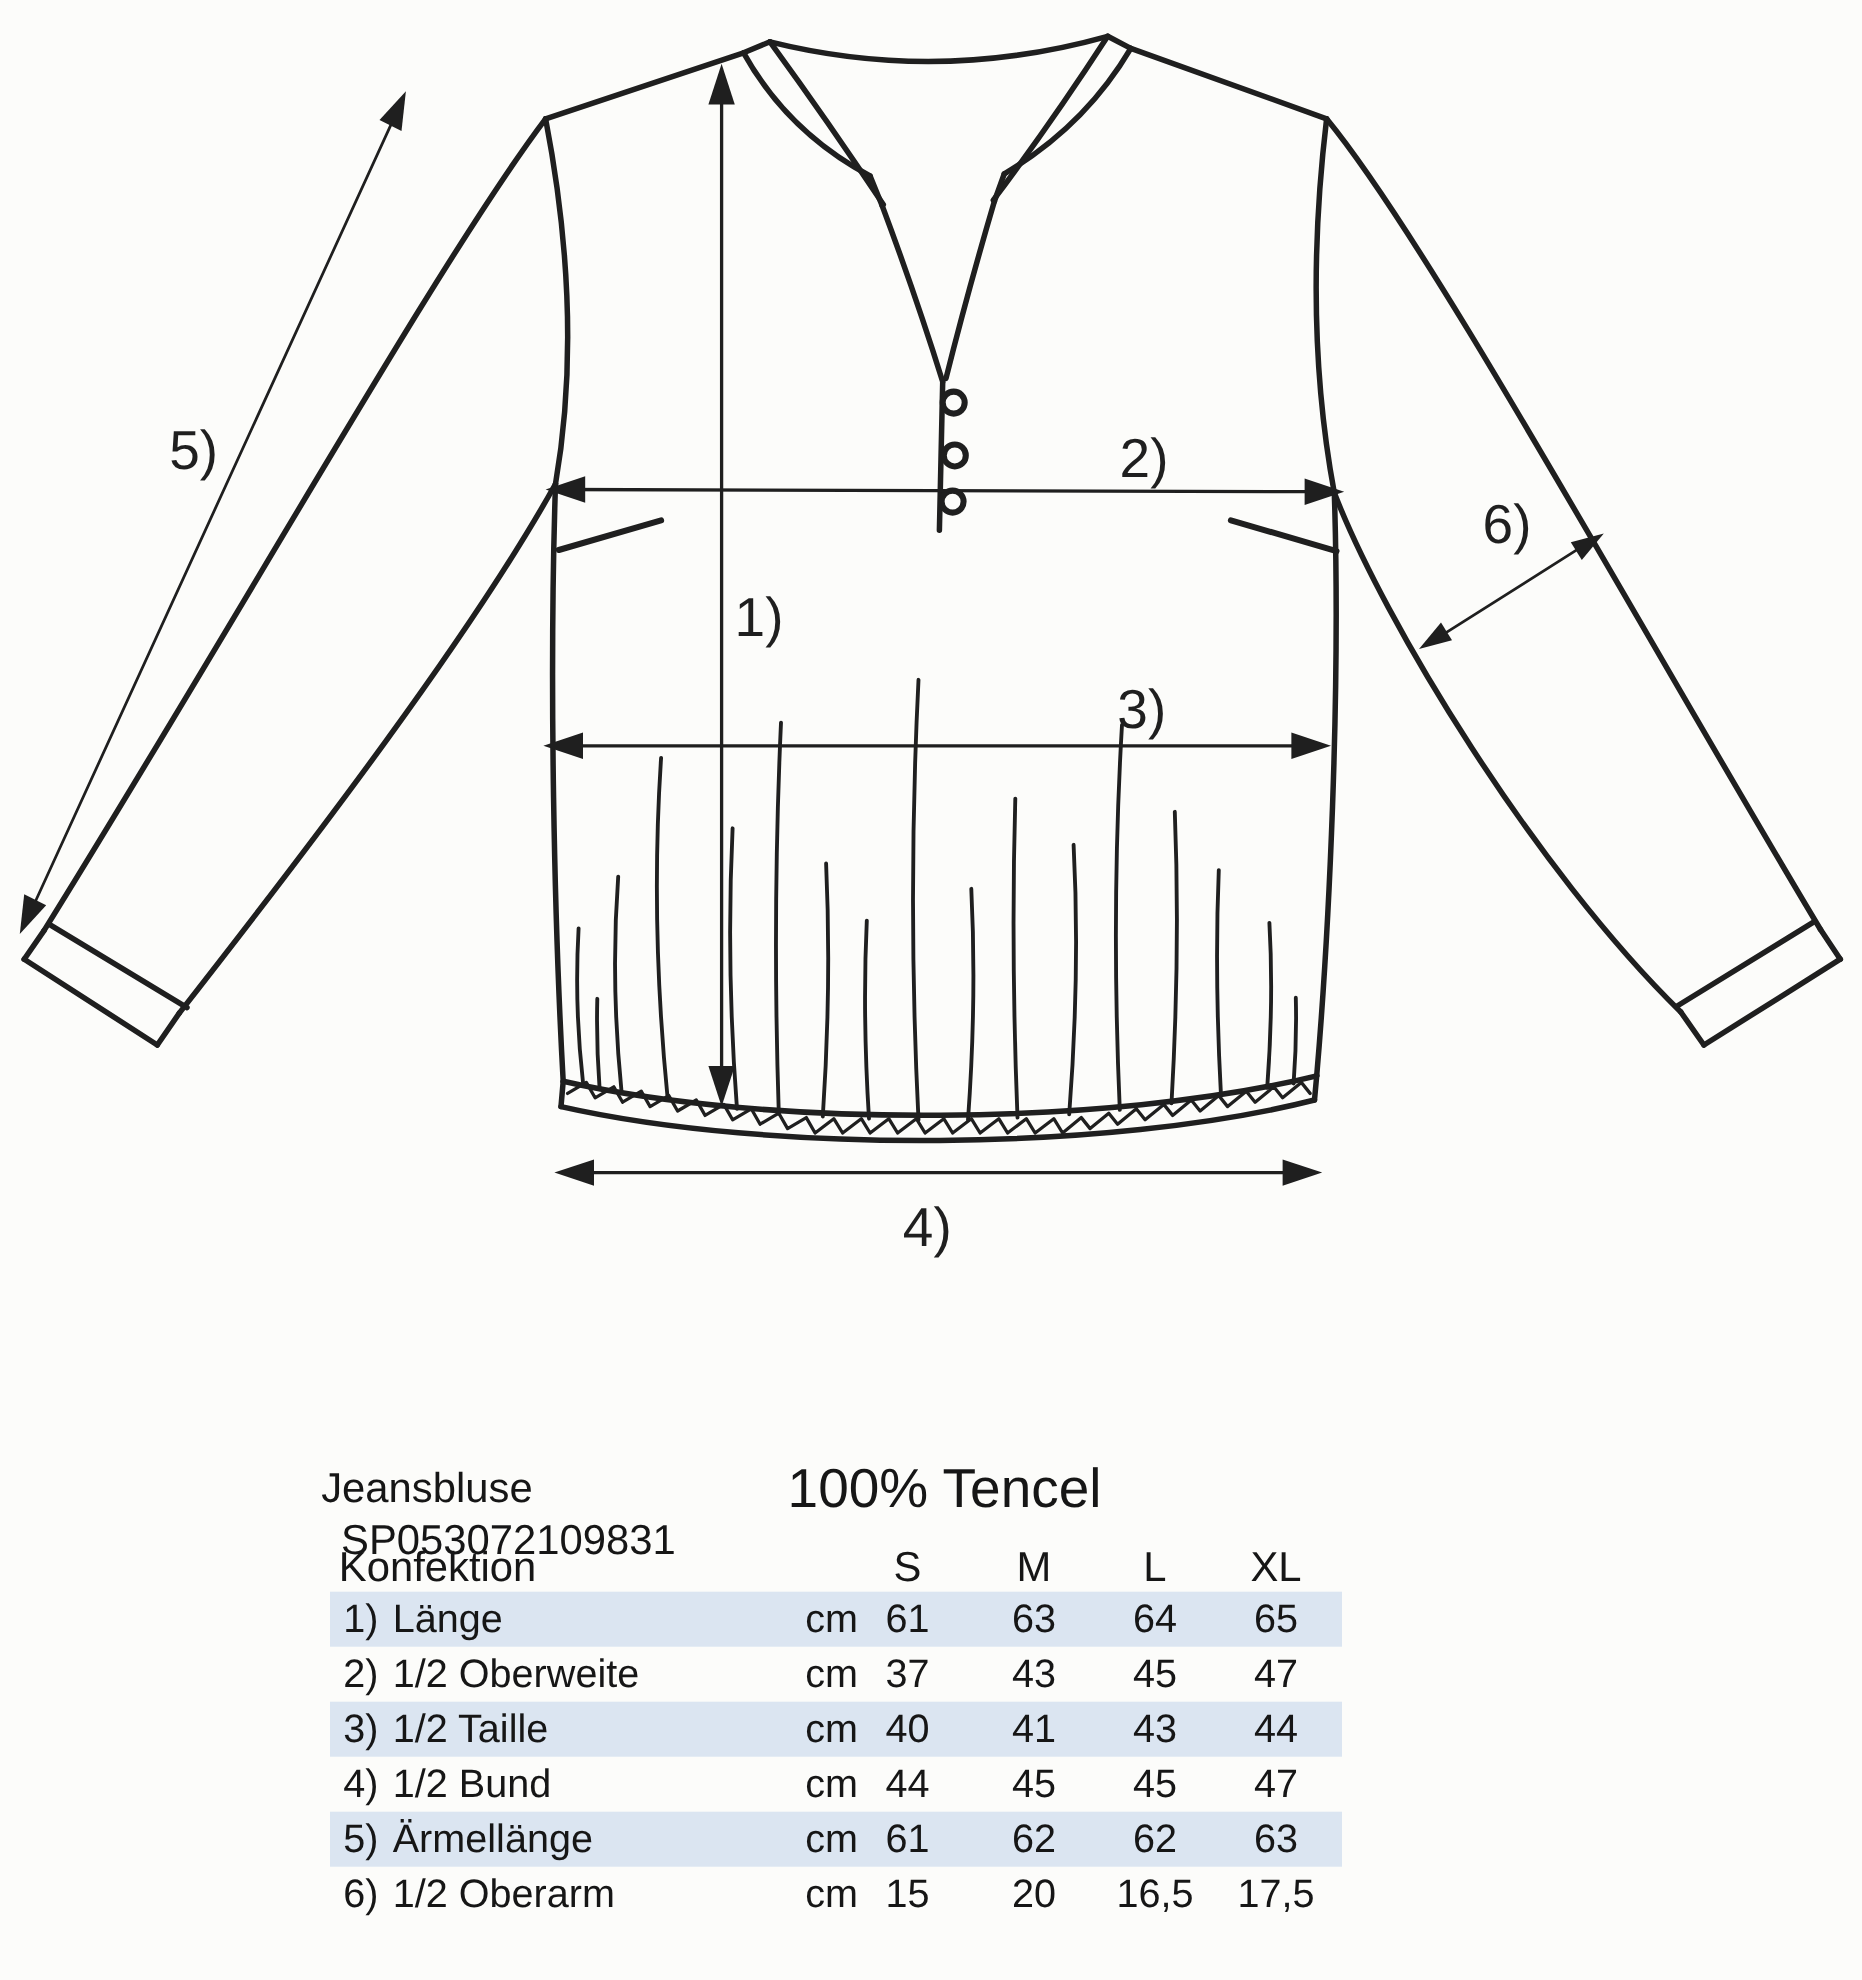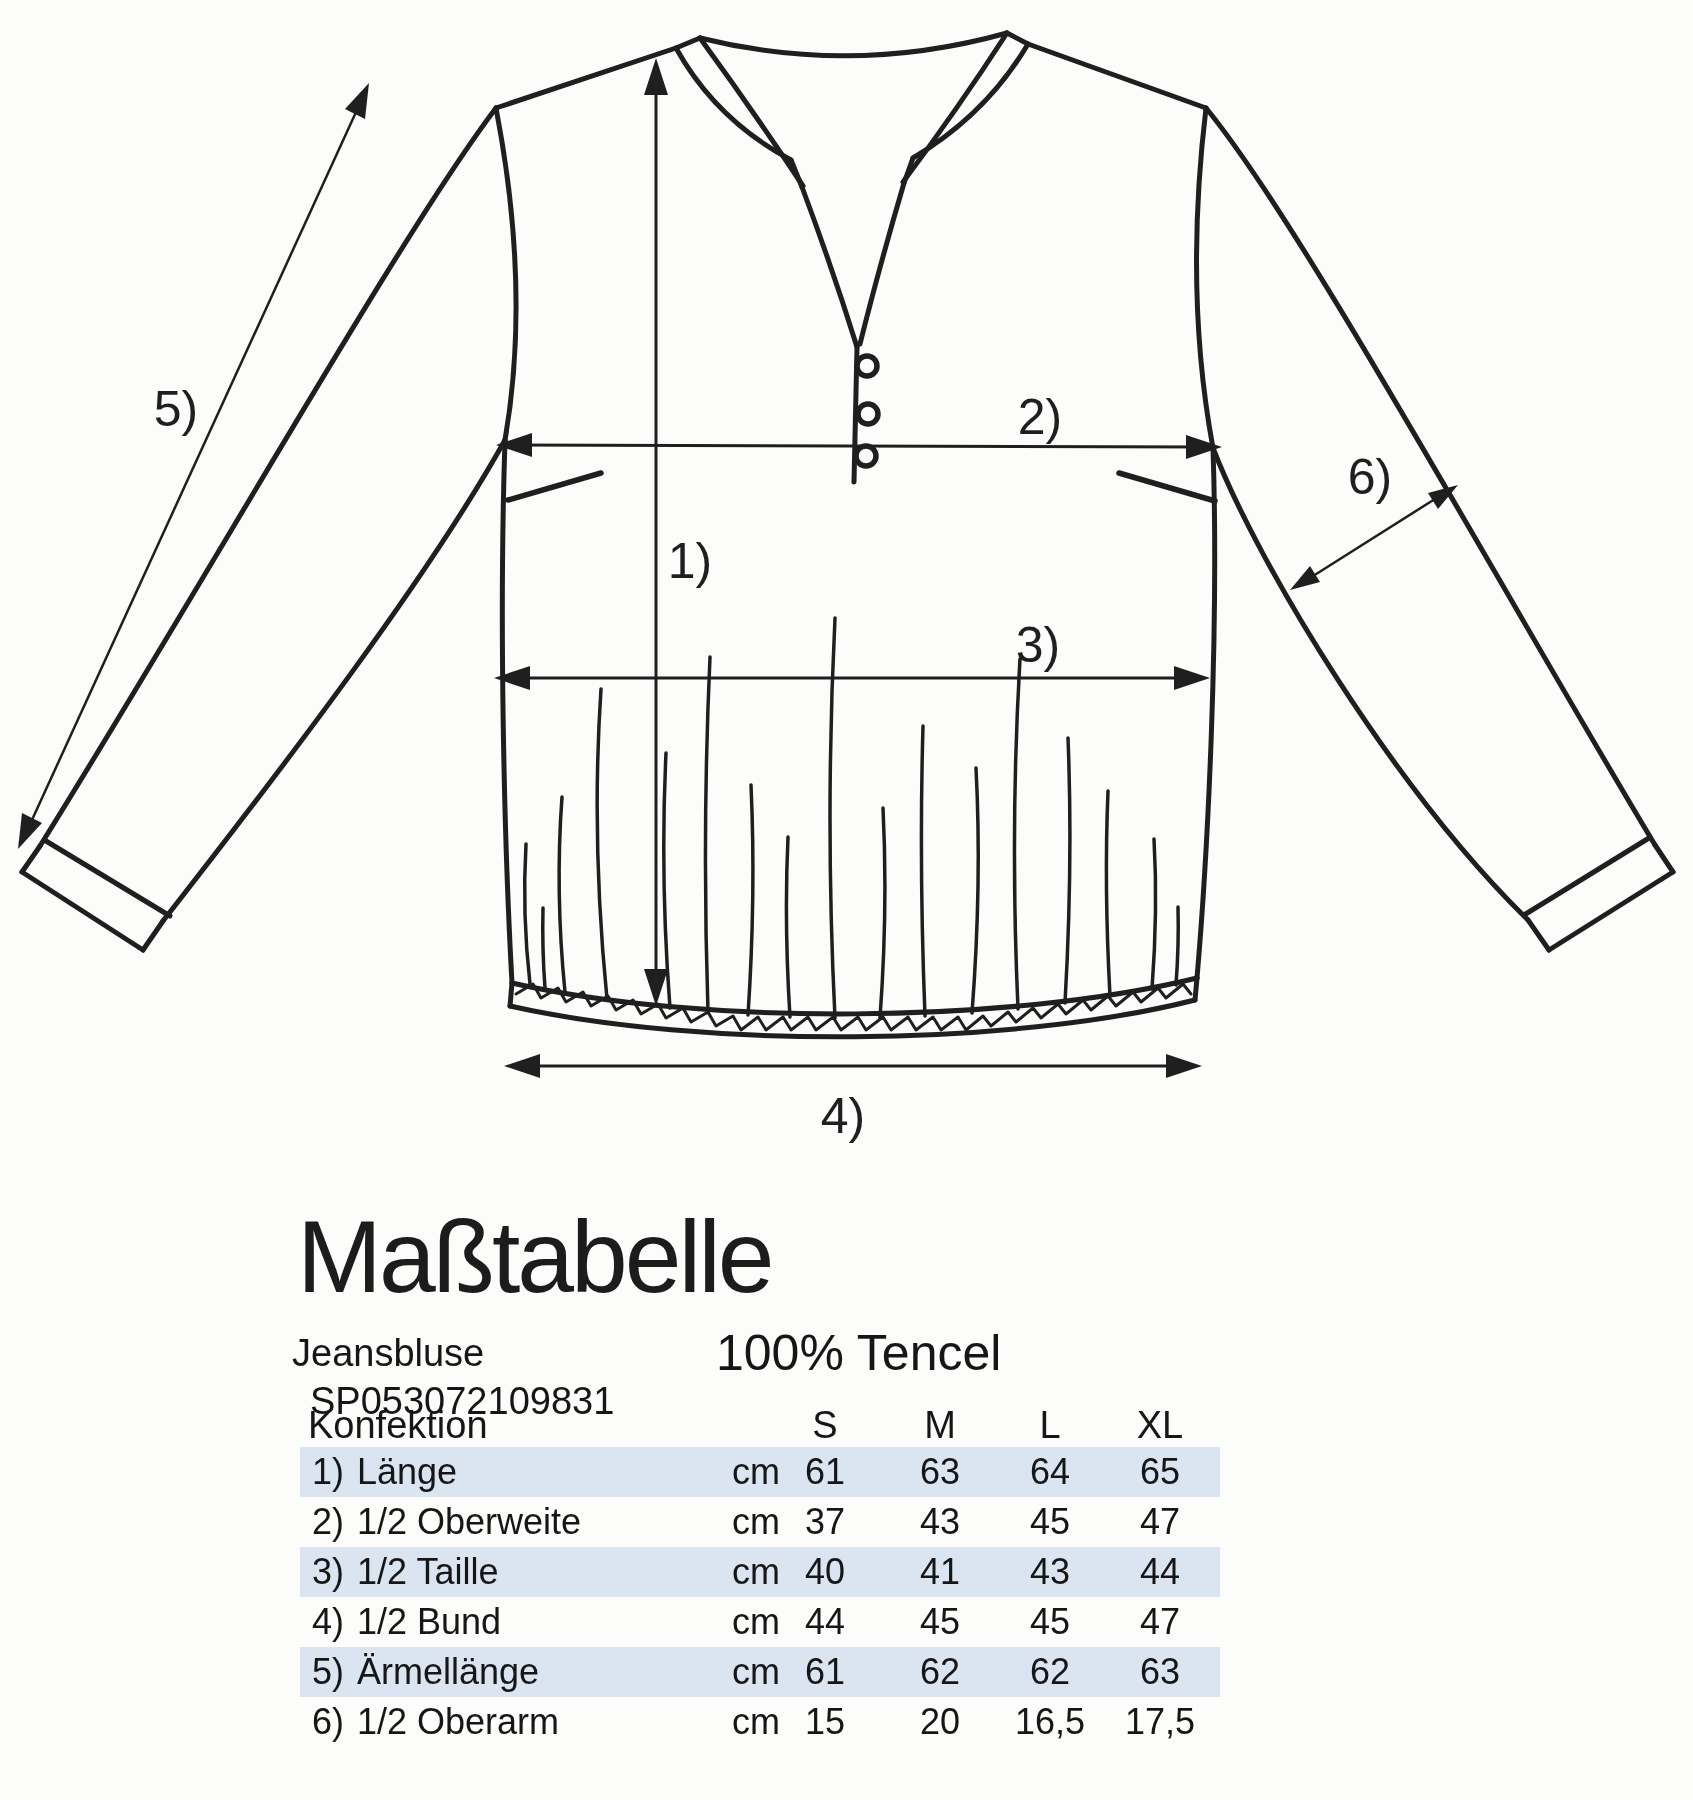--- a/index.html
+++ b/index.html
@@ -151,21 +151,20 @@
     </g>
 
     <text class="dim-label" x="690" y="578" text-anchor="middle">1)</text>
     <text class="dim-label" x="1040" y="434" text-anchor="middle">2)</text>
     <text class="dim-label" x="1038" y="662" text-anchor="middle">3)</text>
     <text class="dim-label" x="843" y="1133" text-anchor="middle">4)</text>
     <text class="dim-label" x="176" y="426" text-anchor="middle">5)</text>
     <text class="dim-label" x="1370" y="494" text-anchor="middle">6)</text>
   </svg>
 
-  <div class="title">Maßtabelle</div>
 
   <div class="meta1">Jeansbluse</div>
   <div class="material">100% Tencel</div>
   <div class="sp">SP053072109831</div>
 
   <div class="t-header">
     <span class="cell c-konf">Konfektion</span>
     <span class="cell c-v v0">S</span>
     <span class="cell c-v v1">M</span>
     <span class="cell c-v v2">L</span>

